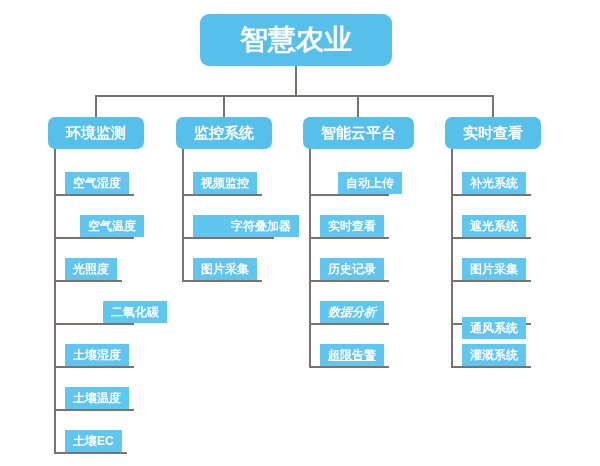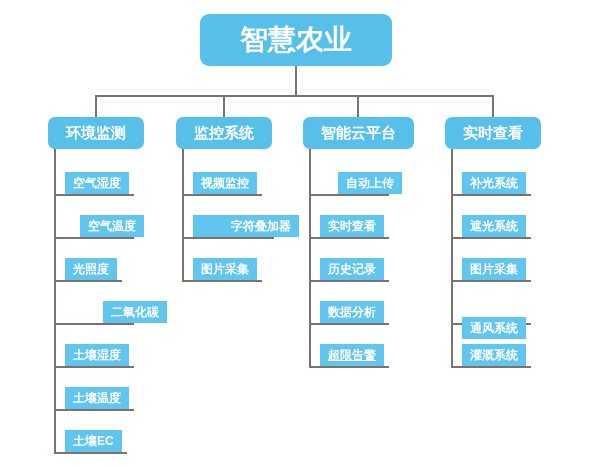--- a/index.html
+++ b/index.html
@@ -92,21 +92,21 @@
     <div class="hline" style="left: 182px; top: 280px; width: 80px; height: 2px;"></div>
     <div class="vline" style="left: 357px; top: 95px; width: 2px; height: 22px;"></div>
     <div class="node hdr" style="top: 117px; left: 303px;">智能云平台</div>
     <div class="vline" style="left: 309px; top: 149px; width: 2px; height: 219px;"></div>
     <div class="node leaf" style="top: 172px; left: 320px; margin-left: 18px;">自动上传</div>
     <div class="hline" style="left: 309px; top: 194px; width: 80px; height: 2px;"></div>
     <div class="node leaf" style="top: 215px; left: 320px;">实时查看</div>
     <div class="hline" style="left: 309px; top: 237px; width: 80px; height: 2px;"></div>
     <div class="node leaf" style="top: 258px; left: 320px;">历史记录</div>
     <div class="hline" style="left: 309px; top: 280px; width: 80px; height: 2px;"></div>
-    <div class="node leaf" style="top: 301px; left: 320px;">数据分析</div>
+    <div class="node leaf" style="top: 301px; left: 320px; font-style: italic;">数据分析</div>
     <div class="hline" style="left: 309px; top: 323px; width: 80px; height: 2px;"></div>
     <div class="node leaf" style="top: 344px; left: 320px; text-decoration: underline;">超限告警</div>
     <div class="hline" style="left: 309px; top: 366px; width: 80px; height: 2px;"></div>
     <div class="vline" style="left: 492px; top: 95px; width: 2px; height: 22px;"></div>
     <div class="node hdr" style="top: 117px; left: 445px;">实时查看</div>
     <div class="vline" style="left: 451px; top: 149px; width: 2px; height: 219px;"></div>
     <div class="node leaf" style="top: 172px; left: 462px;">补光系统</div>
     <div class="hline" style="left: 451px; top: 194px; width: 80px; height: 2px;"></div>
     <div class="node leaf" style="top: 215px; left: 462px;">遮光系统</div>
     <div class="hline" style="left: 451px; top: 237px; width: 80px; height: 2px;"></div>

